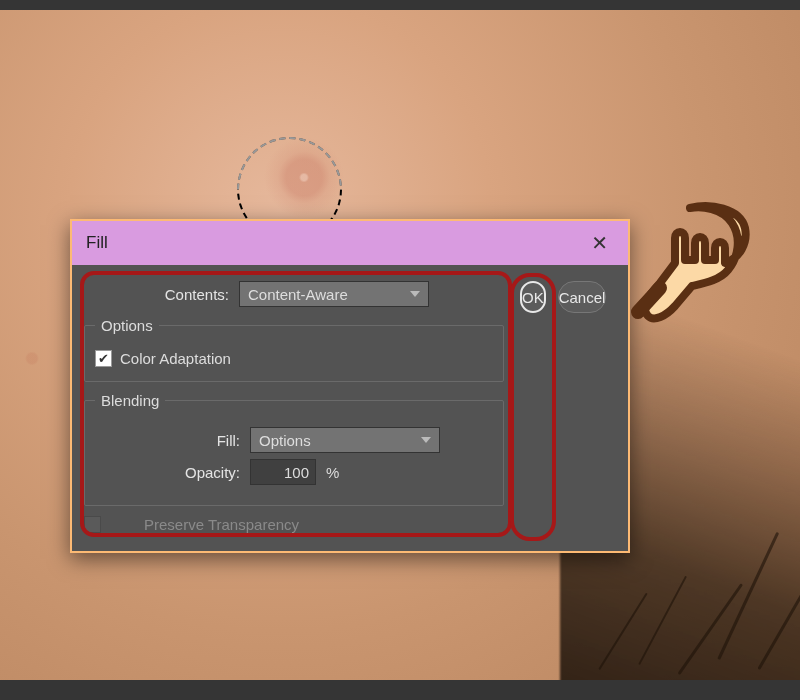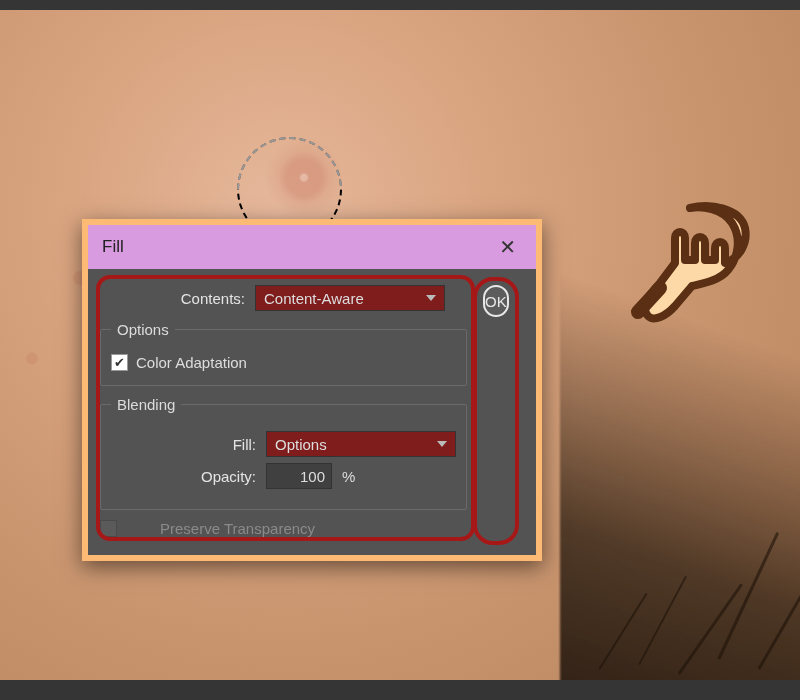--- a/index.html
+++ b/index.html
@@ -66,25 +66,25 @@
       content: "";
       position: absolute;
       inset: -2px;
       border: 2px dashed #fff;
       border-radius: 50%;
       clip-path: inset(0 0 50% 0);
       opacity: 0.6;
     }
     .dialog {
       position: absolute;
-      left: 82px;
+      left: 70px;
       top: 219px;
-      width: 460px;
+      width: 560px;
       background: #535353;
-      border: 6px solid #fdba74;
+      border: 2px solid #fdba74;
       box-shadow: 0 6px 20px rgba(0,0,0,0.5);
       color: #ddd;
       font-size: 15px;
     }
     .dialog-titlebar {
       height: 44px;
       background: #d99be0;
       display: flex;
       align-items: center;
       justify-content: space-between;
@@ -126,21 +126,21 @@
       align-items: center;
       margin: 6px 0;
       gap: 10px;
     }
     .label-right {
       width: 145px;
       text-align: right;
       color: #e4e4e4;
     }
     .select {
-      background: #7f1d1d;
+      background: #737373;
       border: 1px solid #333;
       color: #ddd;
       height: 26px;
       padding: 0 26px 0 8px;
       position: relative;
       display: inline-flex;
       align-items: center;
       min-width: 190px;
     }
     .select .chev {
@@ -298,20 +298,23 @@
         <span class="disabled-text">Preserve Transparency</span>
       </div>
     </div>
 
     <div class="right-col">
       <div style="position:relative">
         <div class="ok-highlight"></div>
         <div class="btn ok">
           <span>OK</span>
         </div>
+      </div>
+      <div class="btn">
+        <span>Cancel</span>
       </div>
     </div>
   </div>
 </div>
 
 <svg class="pointer-hand" viewBox="0 0 150 150">
   <g stroke="#5a2f13" stroke-width="8" fill="#fcd9a6" stroke-linejoin="round" stroke-linecap="round">
     <path d="M 70 20
              C 90 15, 120 20, 125 40
              C 128 55, 120 70, 105 75

